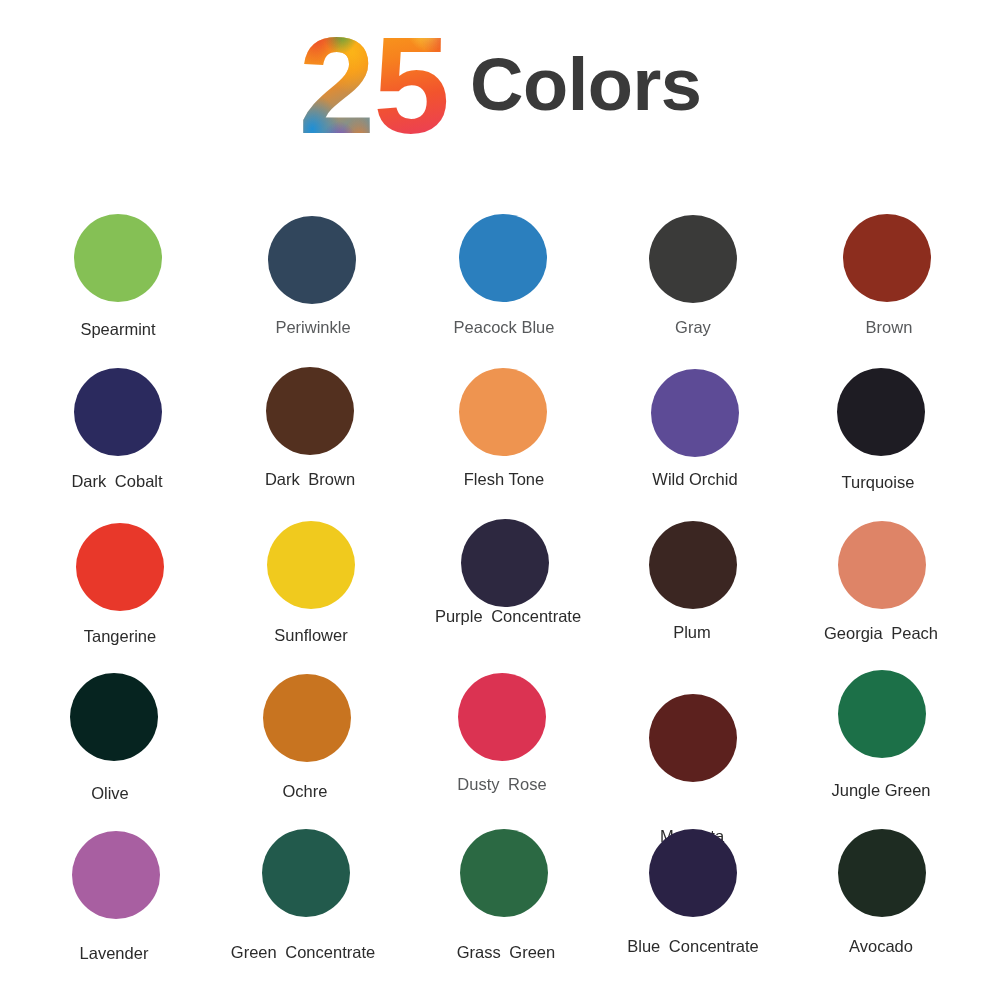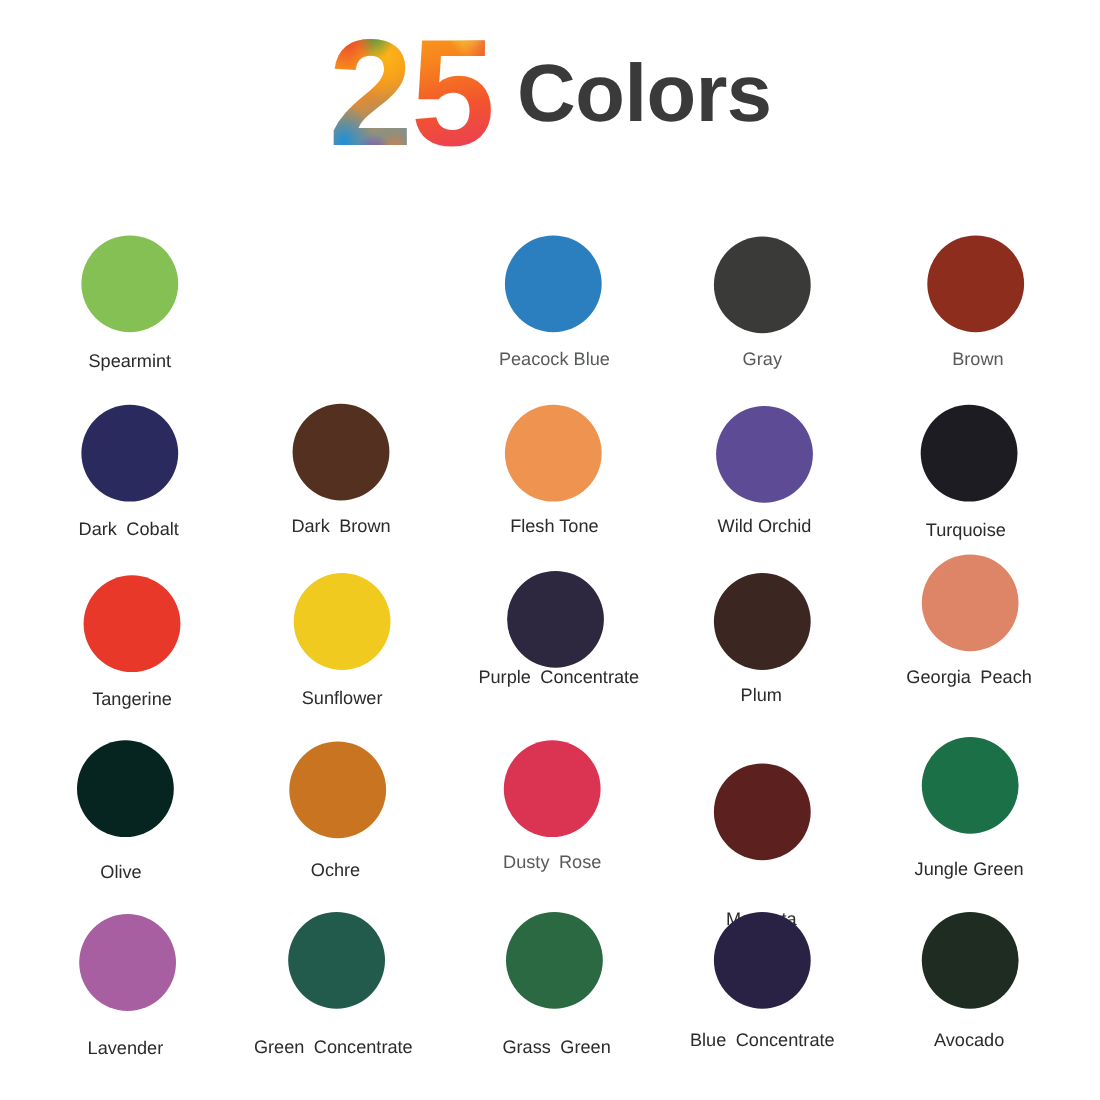--- a/index.html
+++ b/index.html
@@ -117,20 +117,24 @@
     </div>
     <div id="word-colors">Colors</div>
   </div>
 </div>
 
 <div id="swatch-grid">
     <div class="swatch-cell" style="left: 18px; top: 24px;">
       <div class="swatch-dot" style="background: rgb(133, 192, 85); margin-left: 0px;"></div>
       <div class="swatch-label" style="margin-top: 18px;">Spearmint</div>
     </div>
+    <div class="swatch-cell" style="left: 213px; top: 26px;">
+      <div class="swatch-dot" style="background: rgb(49, 70, 92); margin-left: -3px;"></div>
+      <div class="swatch-label muted" style="margin-top: 14px;">Periwinkle</div>
+    </div>
     <div class="swatch-cell" style="left: 404px; top: 24px;">
       <div class="swatch-dot" style="background: rgb(43, 127, 190); margin-left: -2px;"></div>
       <div class="swatch-label muted" style="margin-top: 16px;">Peacock Blue</div>
     </div>
     <div class="swatch-cell" style="left: 593px; top: 25px;">
       <div class="swatch-dot" style="background: rgb(58, 58, 57); margin-left: 0px;"></div>
       <div class="swatch-label muted" style="margin-top: 15px;">Gray</div>
     </div>
     <div class="swatch-cell" style="left: 789px; top: 24px;">
       <div class="swatch-dot" style="background: rgb(140, 45, 30); margin-left: -5px;"></div>
@@ -165,21 +169,21 @@
       <div class="swatch-label" style="margin-top: 17px;">Sunflower</div>
     </div>
     <div class="swatch-cell" style="left: 408px; top: 329px;">
       <div class="swatch-dot" style="background: rgb(45, 40, 64); margin-left: -6px;"></div>
       <div class="swatch-label wide" style="margin-top: 0;">Purple  Concentrate</div>
     </div>
     <div class="swatch-cell" style="left: 592px; top: 331px;">
       <div class="swatch-dot" style="background: rgb(59, 38, 34); margin-left: 1px;"></div>
       <div class="swatch-label" style="margin-top: 14px;">Plum</div>
     </div>
-    <div class="swatch-cell" style="left: 781px; top: 314px;">
+    <div class="swatch-cell" style="left: 781px; top: 331px;">
       <div class="swatch-dot" style="background: rgb(222, 132, 103); margin-left: 1px;"></div>
       <div class="swatch-label wide" style="margin-top: 15px;">Georgia  Peach</div>
     </div>
     <div class="swatch-cell" style="left: 10px; top: 483px;">
       <div class="swatch-dot" style="background: rgb(6, 36, 32); margin-left: 8px;"></div>
       <div class="swatch-label" style="margin-top: 23px;">Olive</div>
     </div>
     <div class="swatch-cell" style="left: 205px; top: 484px;">
       <div class="swatch-dot" style="background: rgb(200, 116, 32); margin-left: 4px;"></div>
       <div class="swatch-label" style="margin-top: 20px;">Ochre</div>

